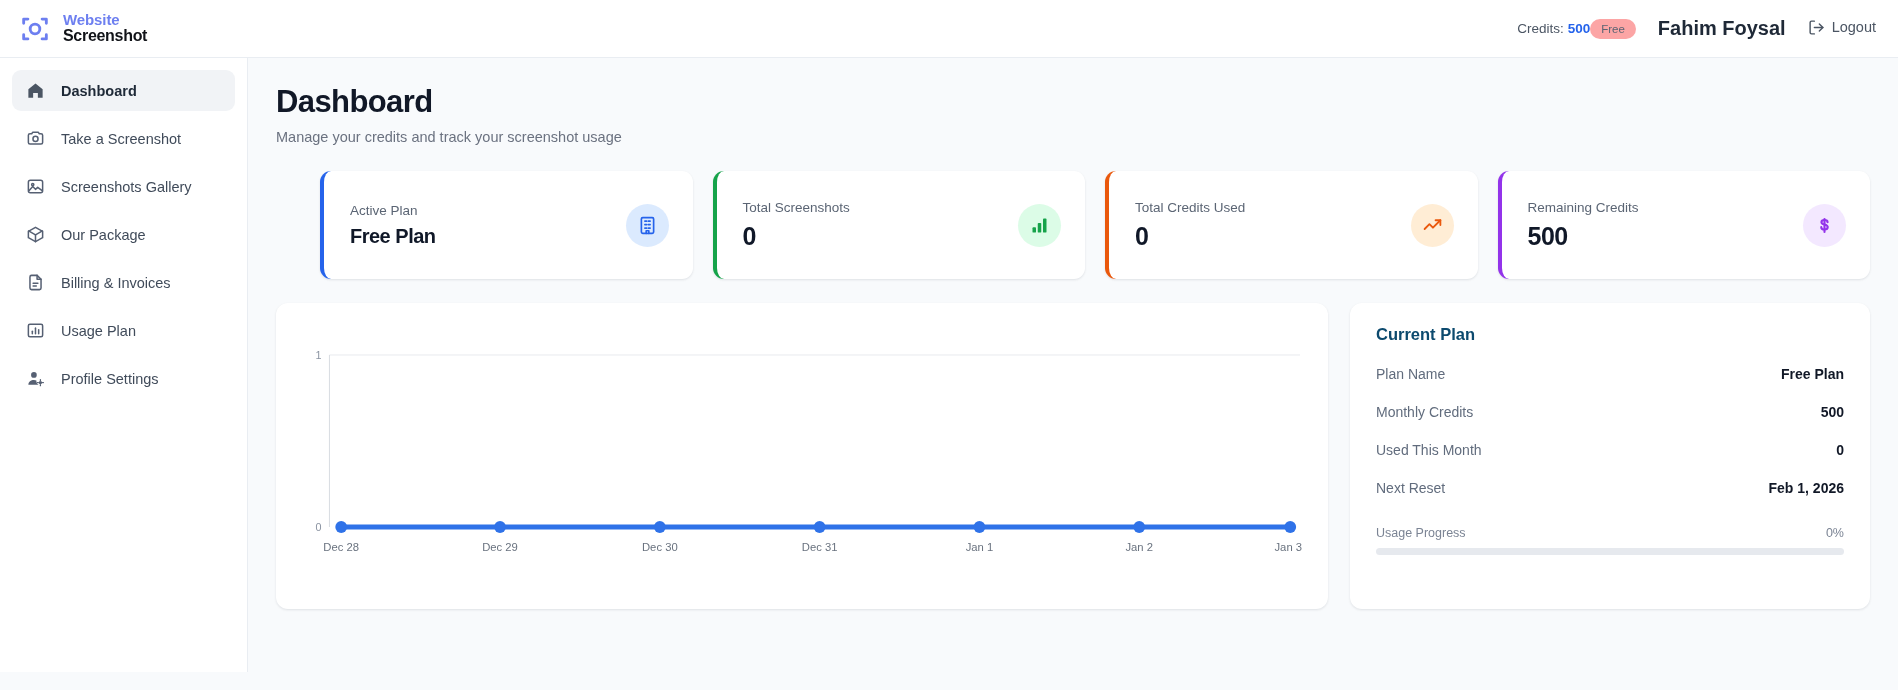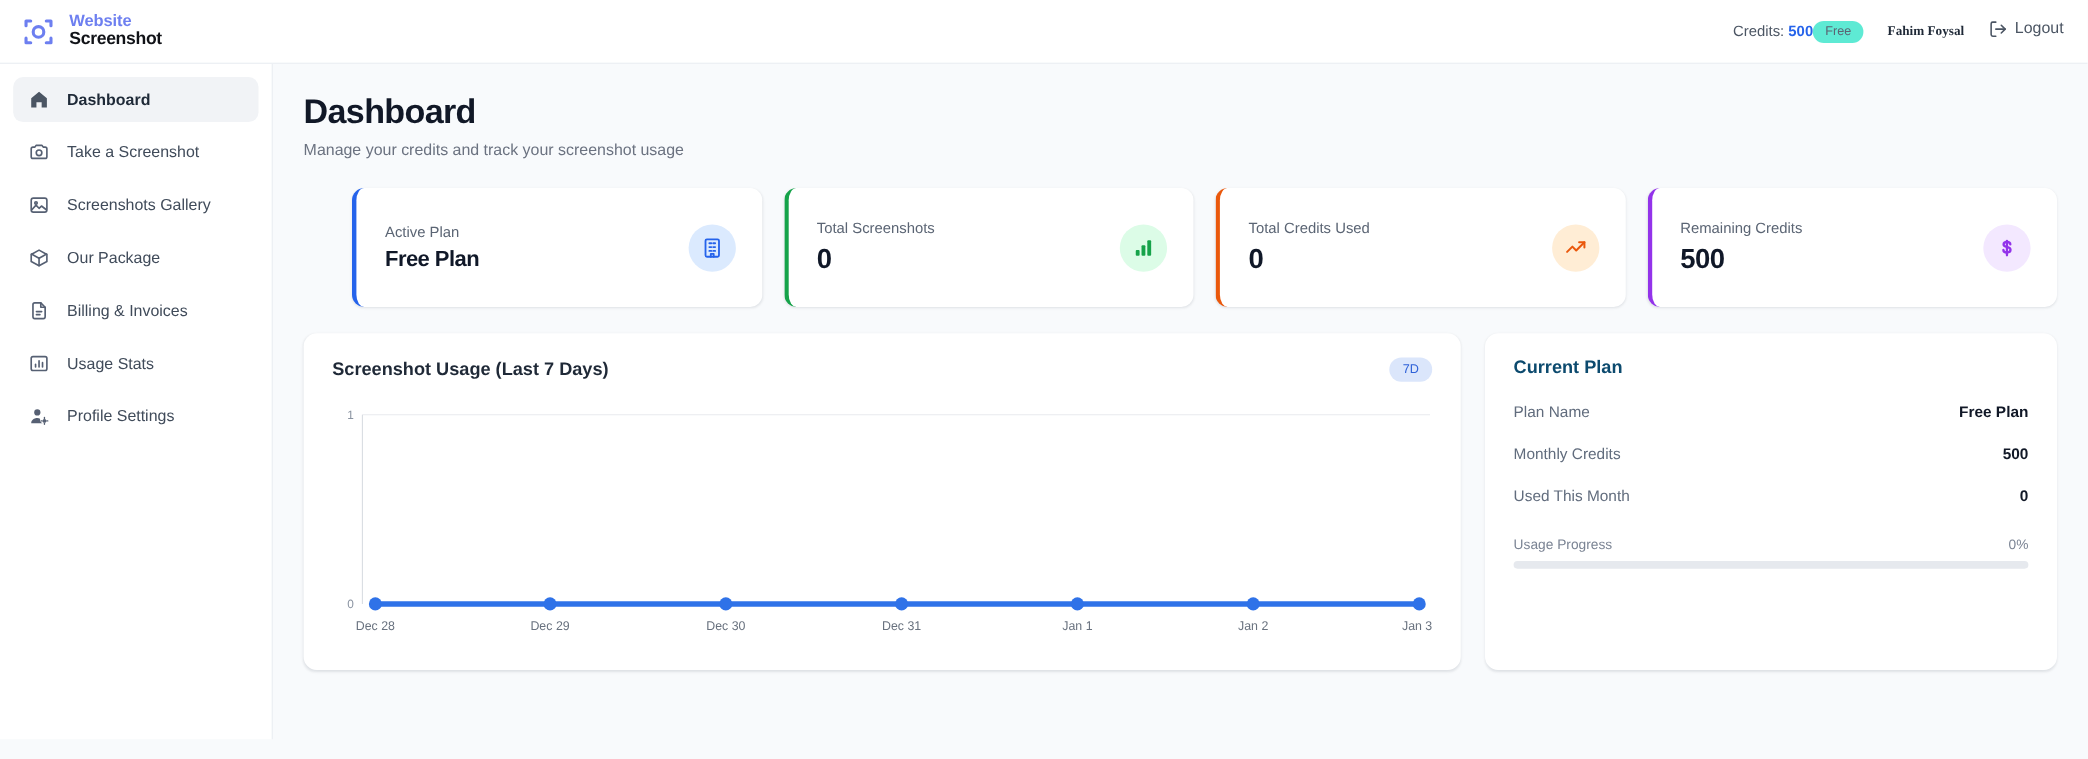--- a/index.html
+++ b/index.html
@@ -32,25 +32,25 @@
   }
 
   .topbar-right {
     margin-left: auto;
     display: flex; align-items: center; gap: 22px;
   }
   .credits-wrap { display: flex; align-items: center; }
   .credits-label { font-size: 13.5px; color: #4b5563; }
   .credits-label b { color: #2563eb; font-weight: 700; }
   .plan-pill {
-    background: #5eead4; color: #5b6473;
+    background: #fca5a5; color: #5b6473;
     font-size: 11.5px; border-radius: 999px;
     padding: 4px 11px;
   }
-  .user-name { font-size: 12px; font-weight: 700; color: #1f2937; font-family: Liberation Serif, serif; }
+  .user-name { font-size: 20px; font-weight: 700; color: #1f2937; }
   .logout {
     display: flex; align-items: flex-start; gap: 7px;
     font-size: 14.5px; color: #4b5563; cursor: pointer;
   }
   .logout svg { width: 17px; height: 17px; }
 
   
   .shell { display: flex; height: 632px; }
 
   
@@ -236,21 +236,21 @@
     </div>
     <div class="nav-item">
       <span class="nico">
         <svg viewBox="0 0 24 24" fill="none" stroke="currentColor" stroke-width="1.9" stroke-linecap="round" stroke-linejoin="round">
           <rect x="3" y="4" width="18" height="16" rx="2"></rect>
           <path d="M8 16v-3"></path>
             <path d="M12 16V9"></path>
             <path d="M16 16v-5"></path>
         </svg>
       </span>
-      <span>Usage Stats</span>
+      <span>Usage Plan</span>
     </div>
     <div class="nav-item">
       <span class="nico">
         <svg viewBox="0 0 24 24" fill="currentColor">
           <circle cx="10" cy="7.5" r="3.6"></circle>
           <path d="M3 20c0-3.6 3.2-6 7-6 1.2 0 2.3.25 3.2.68A5 5 0 0 0 16 20z"></path>
           <circle cx="18.2" cy="17.2" r="2.2"></circle>
           <path d="M18.2 13.4v1.1M18.2 19.9v1.1M14.4 17.2h1.1M20.9 17.2H22" stroke="currentColor" stroke-width="1.6" stroke-linecap="round"></path>
         </svg>
       </span>
@@ -314,24 +314,20 @@
             <path d="M12 4.5v15"></path>
             <path d="M15.5 8.2c0-1.6-1.6-2.5-3.5-2.5s-3.5.9-3.5 2.5 1.6 2.2 3.5 2.7 3.7 1 3.7 2.9-1.8 2.8-3.7 2.8-3.7-1-3.7-2.7"></path>
           </svg>
         </span>
       </div>
     </section>
 
     <section class="panels">
 
       <div class="card chart-card">
-        <div class="chart-head">
-          <span class="chart-title">Screenshot Usage (Last 7 Days)</span>
-          <span class="range-pill">7D</span>
-        </div>
         <div class="plot">
           <svg viewBox="0 0 1020 225" preserveAspectRatio="none">
 
             <line x1="28" y1="14" x2="1018" y2="14" stroke="#e8eaee" stroke-width="1"></line>
 
             <line x1="28" y1="14" x2="28" y2="186" stroke="#d8dce2" stroke-width="1"></line>
 
             <text x="20" y="18" text-anchor="end" font-size="11" fill="#8a93a1" font-family="Liberation Sans, sans-serif">1</text>
             <text x="20" y="190" text-anchor="end" font-size="11" fill="#8a93a1" font-family="Liberation Sans, sans-serif">0</text>
 
@@ -365,20 +361,24 @@
           <span class="v">Free Plan</span>
         </div>
         <div class="plan-row">
           <span class="k">Monthly Credits</span>
           <span class="v">500</span>
         </div>
         <div class="plan-row">
           <span class="k">Used This Month</span>
           <span class="v">0</span>
         </div>
+        <div class="plan-row">
+          <span class="k">Next Reset</span>
+          <span class="v">Feb 1, 2026</span>
+        </div>
 
         <div class="prog-head">
           <span>Usage Progress</span>
           <span class="pv">0%</span>
         </div>
         <div class="prog-track">
           <div class="prog-fill" id="progFill" style="width: 0%;"></div>
         </div>
       </div>
     </section>

